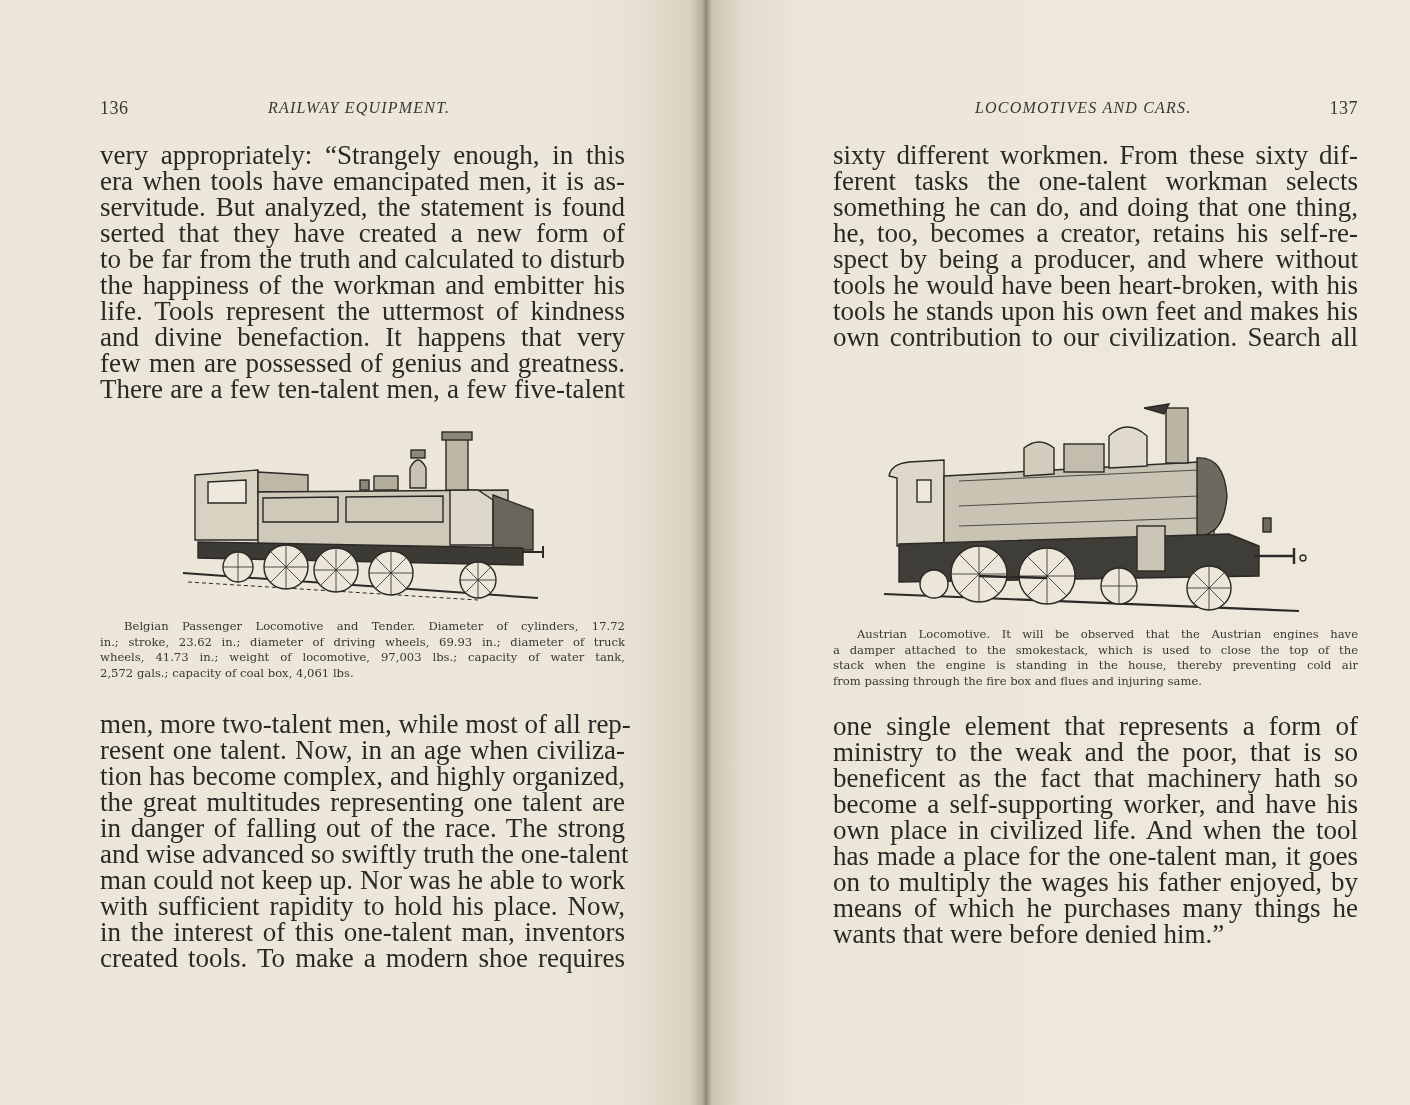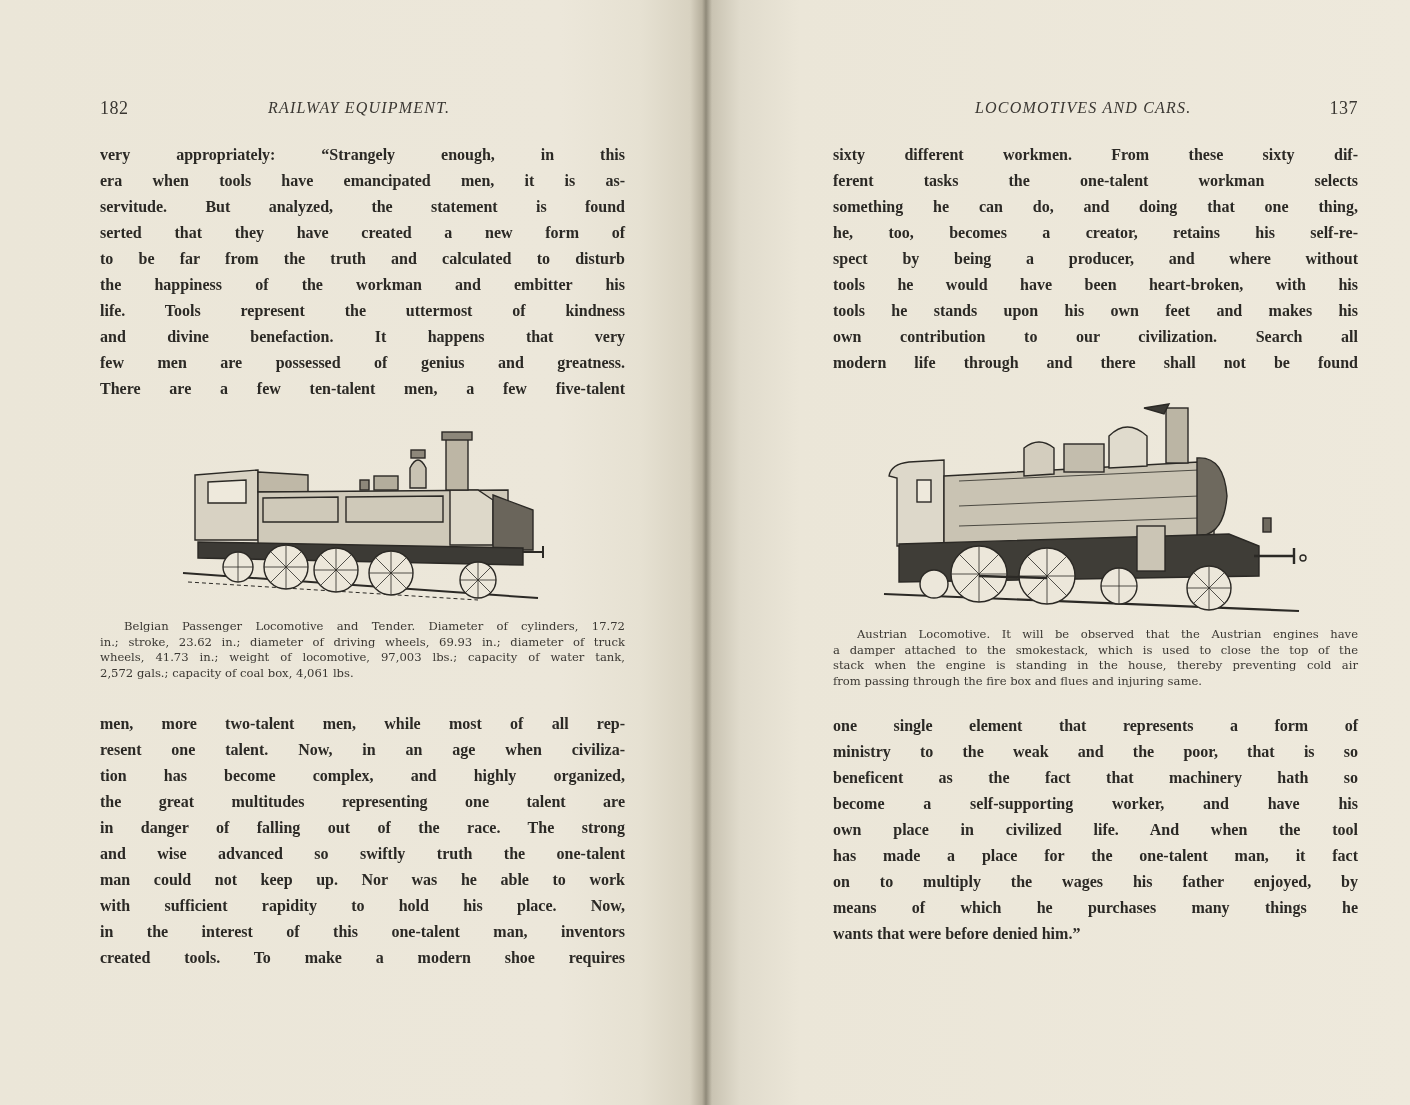--- a/index.html
+++ b/index.html
@@ -32,21 +32,21 @@
     .right .page-num { right: 0; }
     .head-title {
       position: absolute; top: 1px; font-style: italic; letter-spacing: 1.2px; font-size: 16px;
     }
     .left .head-title { left: 168px; }
     .right .head-title { left: 142px; }
 
     .text-block {
       position: absolute; width: 525px;
       font-family: "Liberation Serif", "DejaVu Serif", serif;
-      font-size: 16px; line-height: 26px; color: #2b2925; font-weight: bold;
+      font-size: 27px; line-height: 26px; color: #2b2925;
     }
     .left .text-block { left: 100px; }
     .right .text-block { left: 82px; }
     .text-block .line {
       display: block; white-space: nowrap;
       text-align: justify; text-align-last: justify;
       height: 26px;
     }
     .text-block .line.last { text-align-last: left; }
 
@@ -71,21 +71,21 @@
     .caption .line.first { text-indent: 24px; }
     .caption .line.last { text-align-last: left; }
   </style>
 </head>
 <body>
 
 <div class="spread">
 
   <div class="page left">
     <div class="running-head">
-      <span class="page-num">182</span>
+      <span class="page-num">136</span>
       <span class="head-title">RAILWAY EQUIPMENT.</span>
     </div>
 
     <div class="text-block block-top">
       <span class="line">very appropriately: “Strangely enough, in this</span>
       <span class="line">era when tools have emancipated men, it is as-</span>
       <span class="line">servitude. But analyzed, the statement is found</span>
       <span class="line">serted that they have created a new form of</span>
       <span class="line">to be far from the truth and calculated to disturb</span>
       <span class="line">the happiness of the workman and embitter his</span>
@@ -168,21 +168,20 @@
 
     <div class="text-block block-top">
       <span class="line">sixty different workmen. From these sixty dif-</span>
       <span class="line">ferent tasks the one-talent workman selects</span>
       <span class="line">something he can do, and doing that one thing,</span>
       <span class="line">he, too, becomes a creator, retains his self-re-</span>
       <span class="line">spect by being a producer, and where without</span>
       <span class="line">tools he would have been heart-broken, with his</span>
       <span class="line">tools he stands upon his own feet and makes his</span>
       <span class="line">own contribution to our civilization. Search all</span>
-      <span class="line">modern life through and there shall not be found</span>
     </div>
 
     <div class="figure">
       <svg viewBox="0 0 432 226">
         <g stroke="#2b2925" fill="none" stroke-width="1.4">
 
           <path d="M5 198 L420 215" stroke-width="2.2"></path>
 
           <path d="M10 80 Q12 68 30 66 L65 64 L65 150 L18 150 L18 82 Z" fill="#ddd8ca"></path>
           <rect x="38" y="84" width="14" height="22" fill="#eee9dc"></rect>
@@ -228,20 +227,20 @@
       <span class="line">stack when the engine is standing in the house, thereby preventing cold air</span>
       <span class="line last">from passing through the fire box and flues and injuring same.</span>
     </div>
 
     <div class="text-block block-bottom">
       <span class="line">one single element that represents a form of</span>
       <span class="line">ministry to the weak and the poor, that is so</span>
       <span class="line">beneficent as the fact that machinery hath so</span>
       <span class="line">become a self-supporting worker, and have his</span>
       <span class="line">own place in civilized life. And when the tool</span>
-      <span class="line">has made a place for the one-talent man, it fact</span>
+      <span class="line">has made a place for the one-talent man, it goes</span>
       <span class="line">on to multiply the wages his father enjoyed, by</span>
       <span class="line">means of which he purchases many things he</span>
       <span class="line last">wants that were before denied him.”</span>
     </div>
   </div>
 
 </div>
 
 </body></html>

